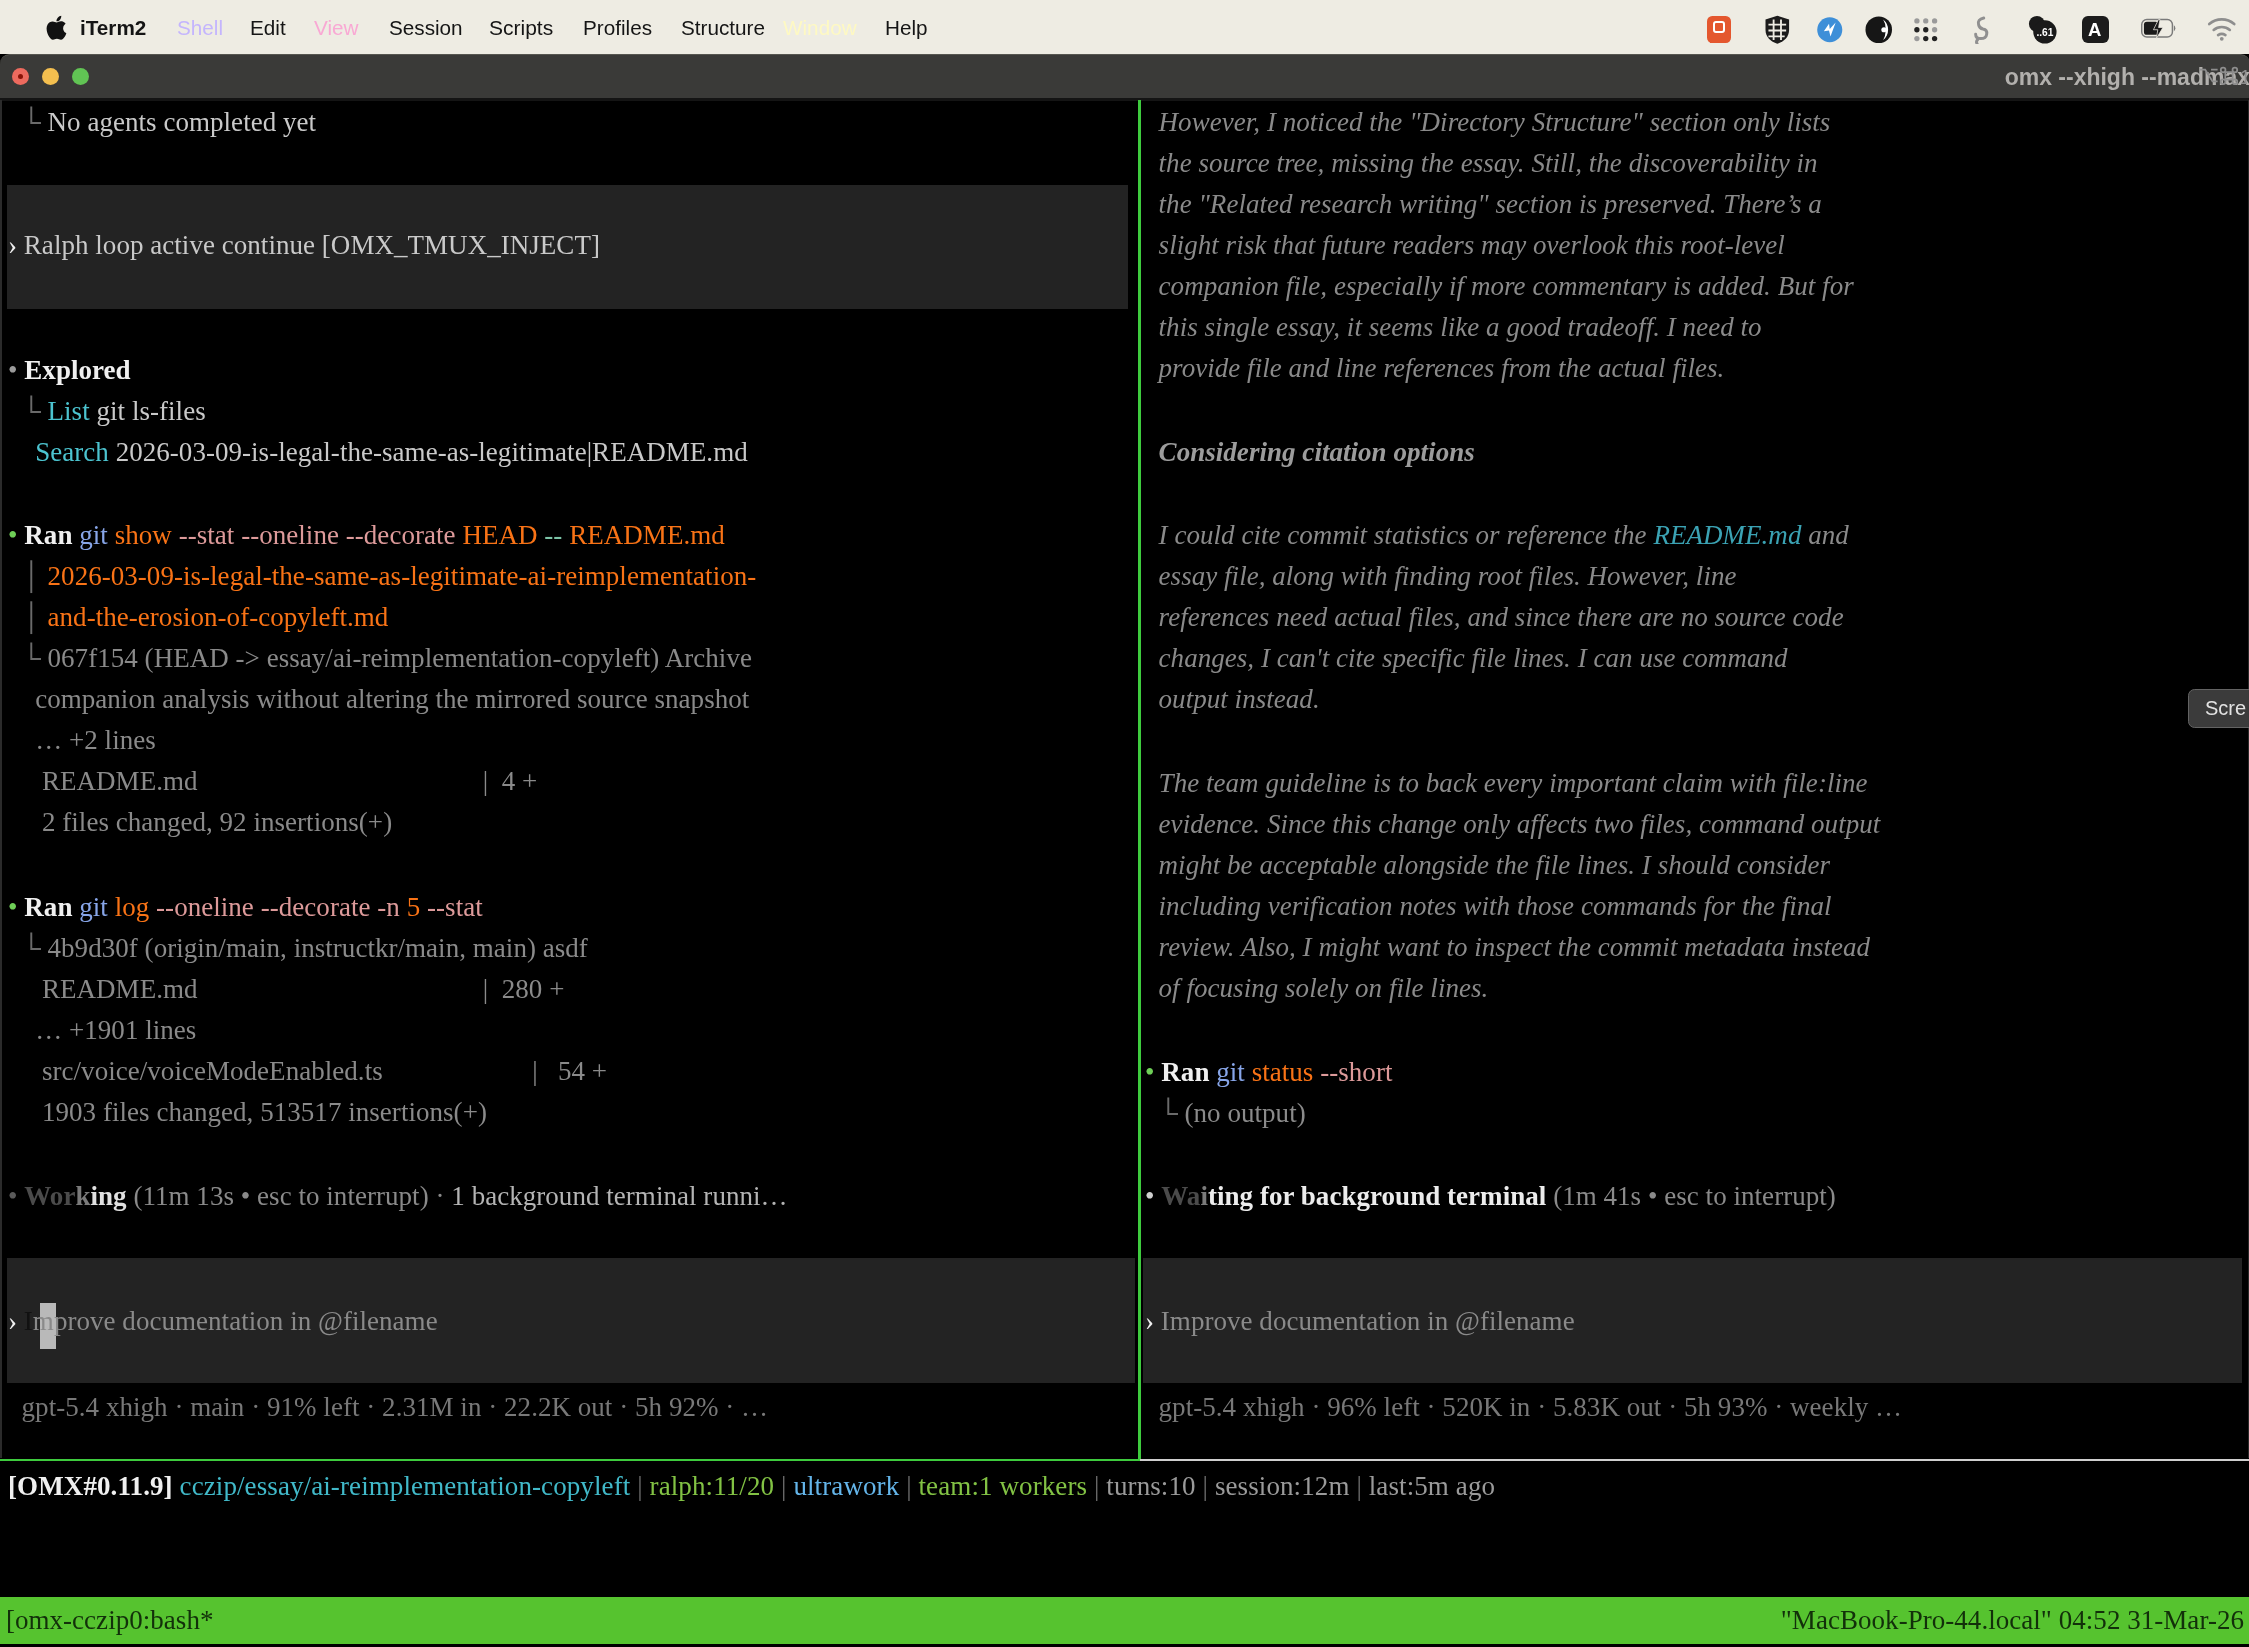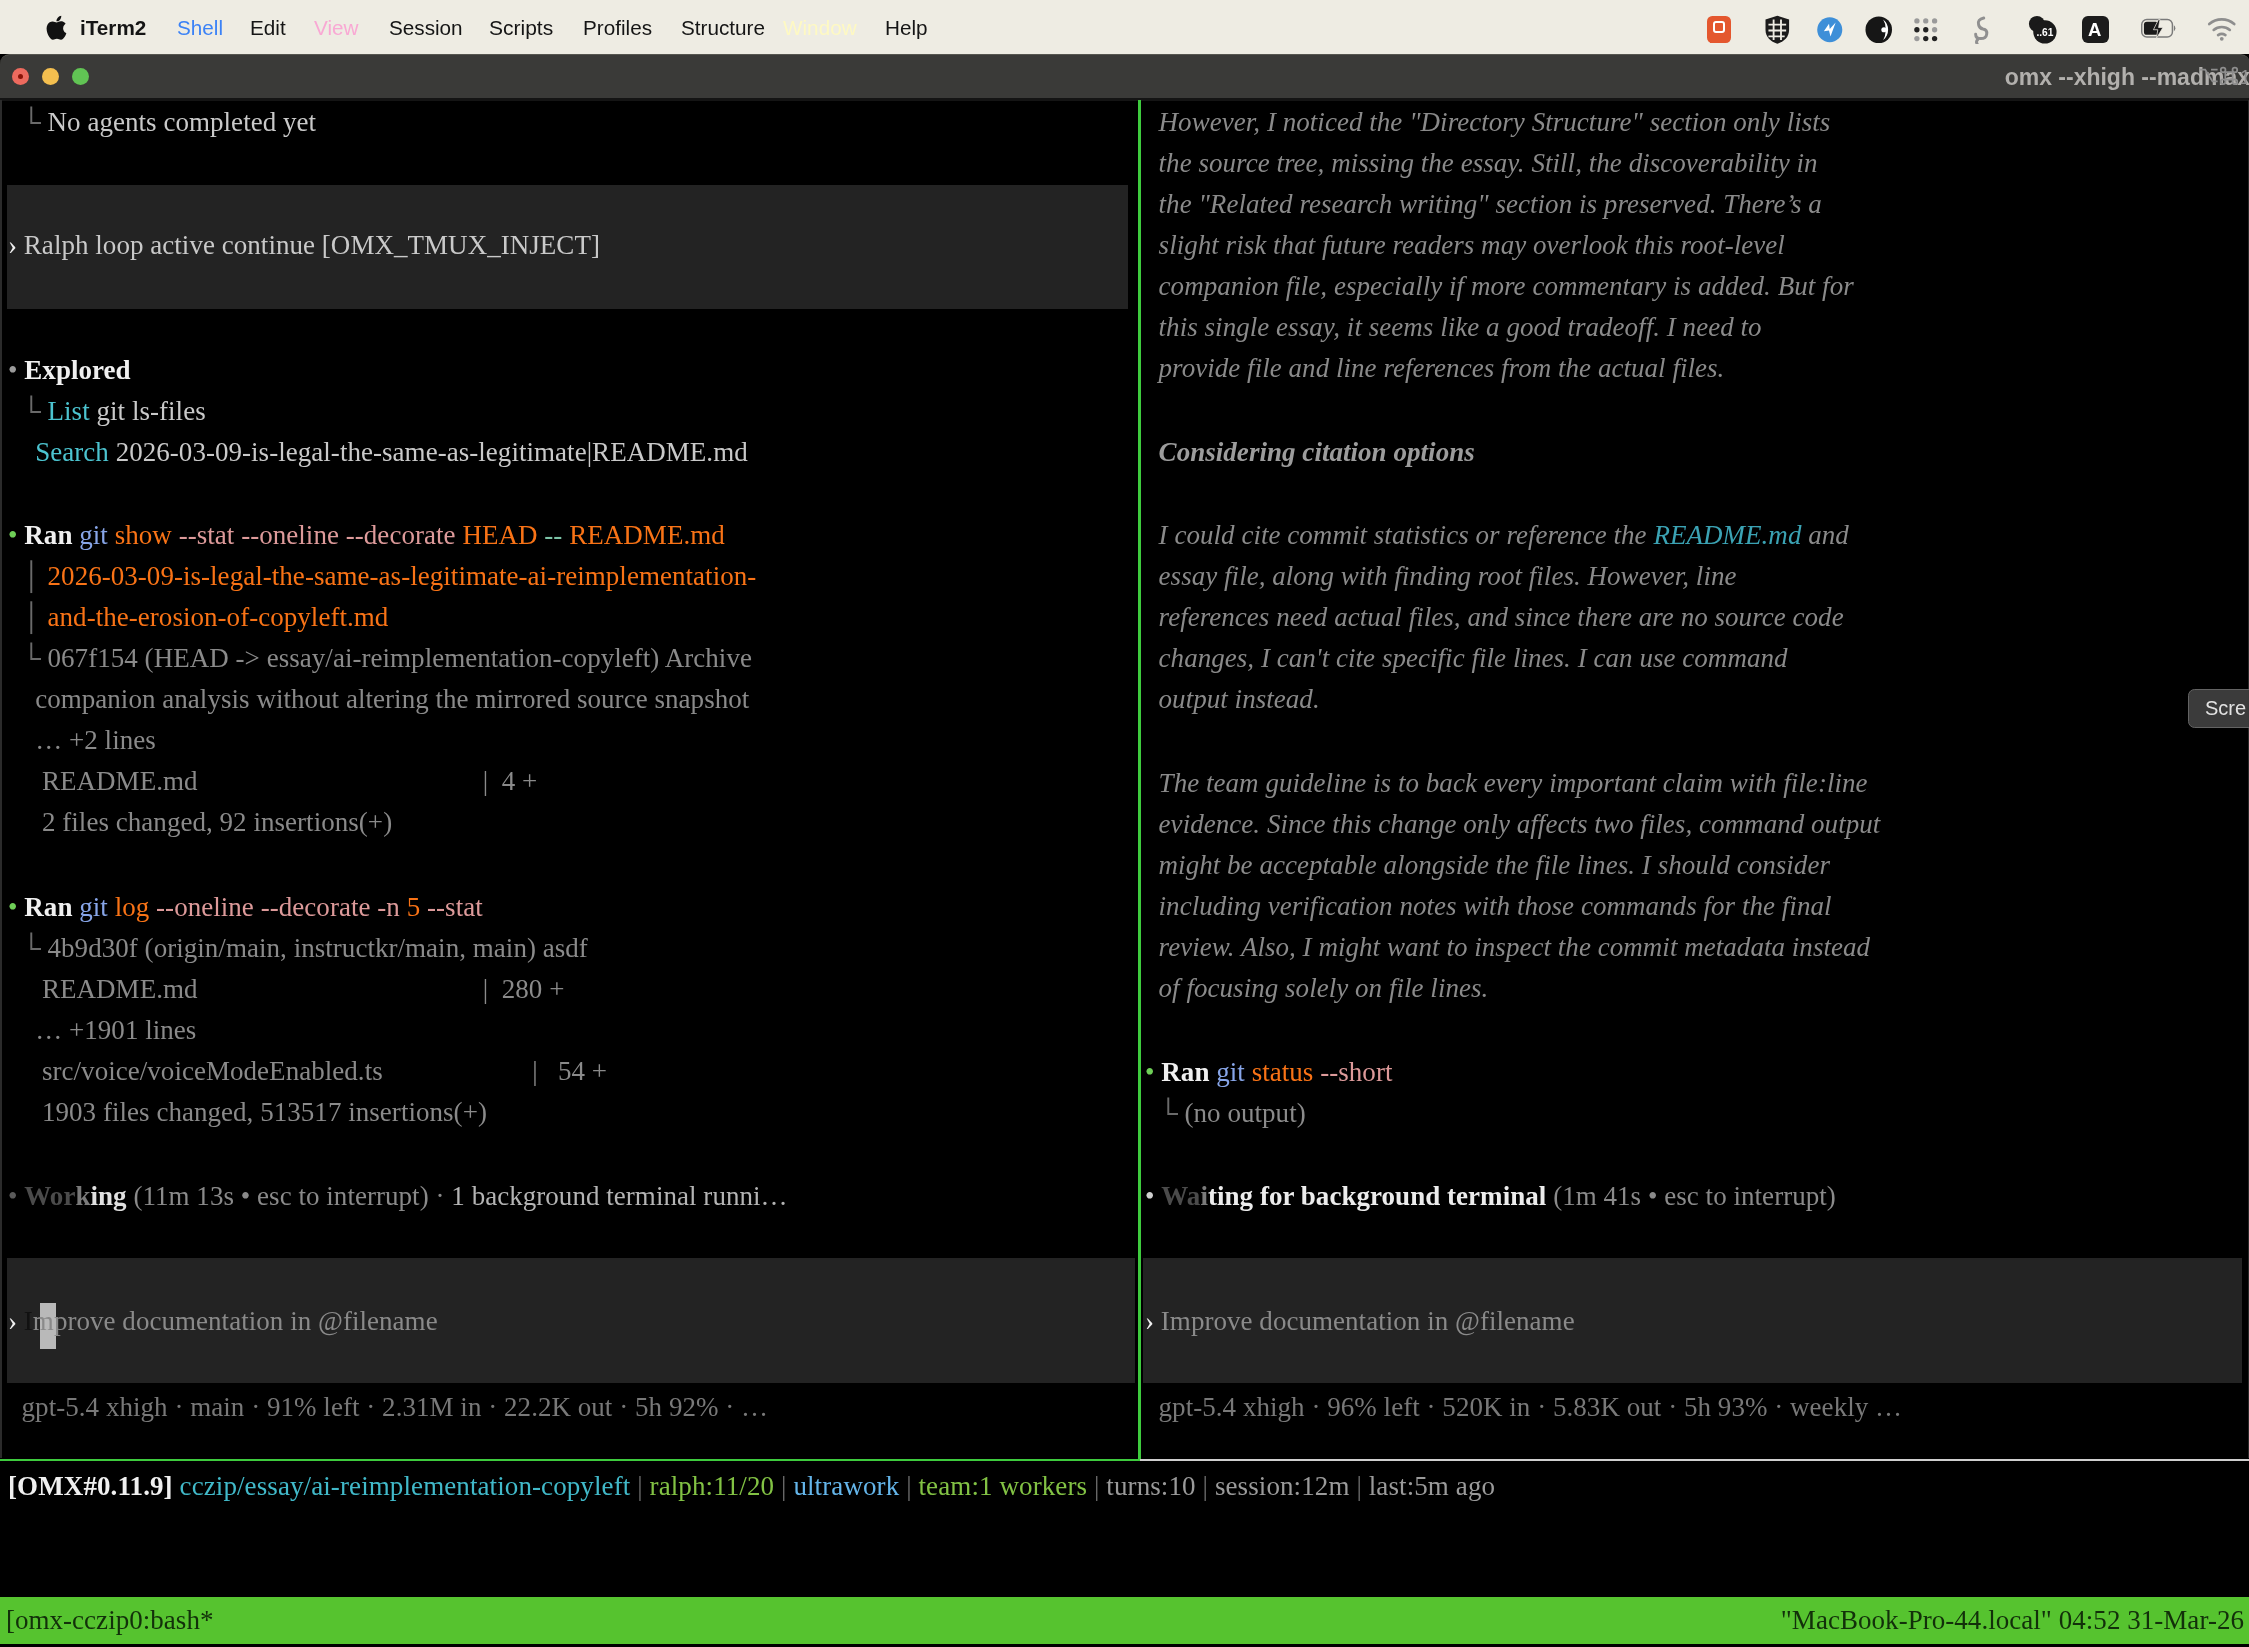--- a/index.html
+++ b/index.html
@@ -10,21 +10,21 @@
 .w{color:#f0f0f0}.gy{color:#8a8a8a}.lg{color:#c9c9c9}.dg{color:#6a6a6a}
 .blu{color:#87a5e8}.lav{color:#f97316}.pk{color:#dd9a9a}.tl{color:#7cc4a8}
 .cy{color:#4cc4d0}.grn{color:#6ecf57}.dim{color:#787878}
 </style></head><body>
 
 <div style="position:absolute;left:0;top:0;width:2250px;height:54px;background:#eeece3"></div>
 <svg style="position:absolute;left:46px;top:14.8px" width="20.7" height="25" viewBox="0 0 28 34">
 <path fill="#111" d="M23.2 18.1c0-4.1 3.4-6.1 3.5-6.2-1.9-2.8-4.9-3.2-6-3.3-2.5-.3-5 1.5-6.3 1.5-1.3 0-3.3-1.5-5.5-1.4-2.8 0-5.4 1.6-6.8 4.2-2.9 5-.7 12.5 2.1 16.6 1.4 2 3 4.2 5.2 4.1 2.1-.1 2.9-1.3 5.4-1.3 2.5 0 3.2 1.3 5.5 1.3 2.3 0 3.7-2 5.1-4 1.6-2.3 2.2-4.6 2.3-4.7-.1-.1-4.4-1.7-4.5-6.8zM19 6.3c1.1-1.4 1.9-3.3 1.7-5.2-1.6.1-3.6 1.1-4.8 2.5-1 1.2-2 3.1-1.7 5 1.8.1 3.6-1 4.8-2.3z"></path>
   </svg>
 <div class="sans" style="position:absolute;left:80px;top:16px;font-size:20.7px;font-weight:700;color:#151515">iTerm2</div>
-<div class="sans" style="position:absolute;left:177px;top:16px;font-size:20.7px;font-weight:400;color:#3b82f6">Shell</div>
+<div class="sans" style="position:absolute;left:177px;top:16px;font-size:20.7px;font-weight:400;color:#c4b5fd">Shell</div>
 <div class="sans" style="position:absolute;left:250px;top:16px;font-size:20.7px;font-weight:400;color:#151515">Edit</div>
 <div class="sans" style="position:absolute;left:314px;top:16px;font-size:20.7px;font-weight:400;color:#f9a8d4">View</div>
 <div class="sans" style="position:absolute;left:389px;top:16px;font-size:20.7px;font-weight:400;color:#151515">Session</div>
 <div class="sans" style="position:absolute;left:489px;top:16px;font-size:21px;font-weight:400;color:#151515">Scripts</div>
 <div class="sans" style="position:absolute;left:583px;top:16px;font-size:20.7px;font-weight:400;color:#151515">Profiles</div>
 <div class="sans" style="position:absolute;left:681px;top:16px;font-size:20.7px;font-weight:400;color:#151515">Structure</div>
 <div class="sans" style="position:absolute;left:783px;top:16px;font-size:20.7px;font-weight:400;color:#fef9c3">Window</div>
 <div class="sans" style="position:absolute;left:885px;top:16px;font-size:20.7px;font-weight:400;color:#151515">Help</div>
 
 <div style="position:absolute;left:1707px;top:16px;width:23.6px;height:26.6px;background:#e4572e;border-radius:5.2px"></div>

